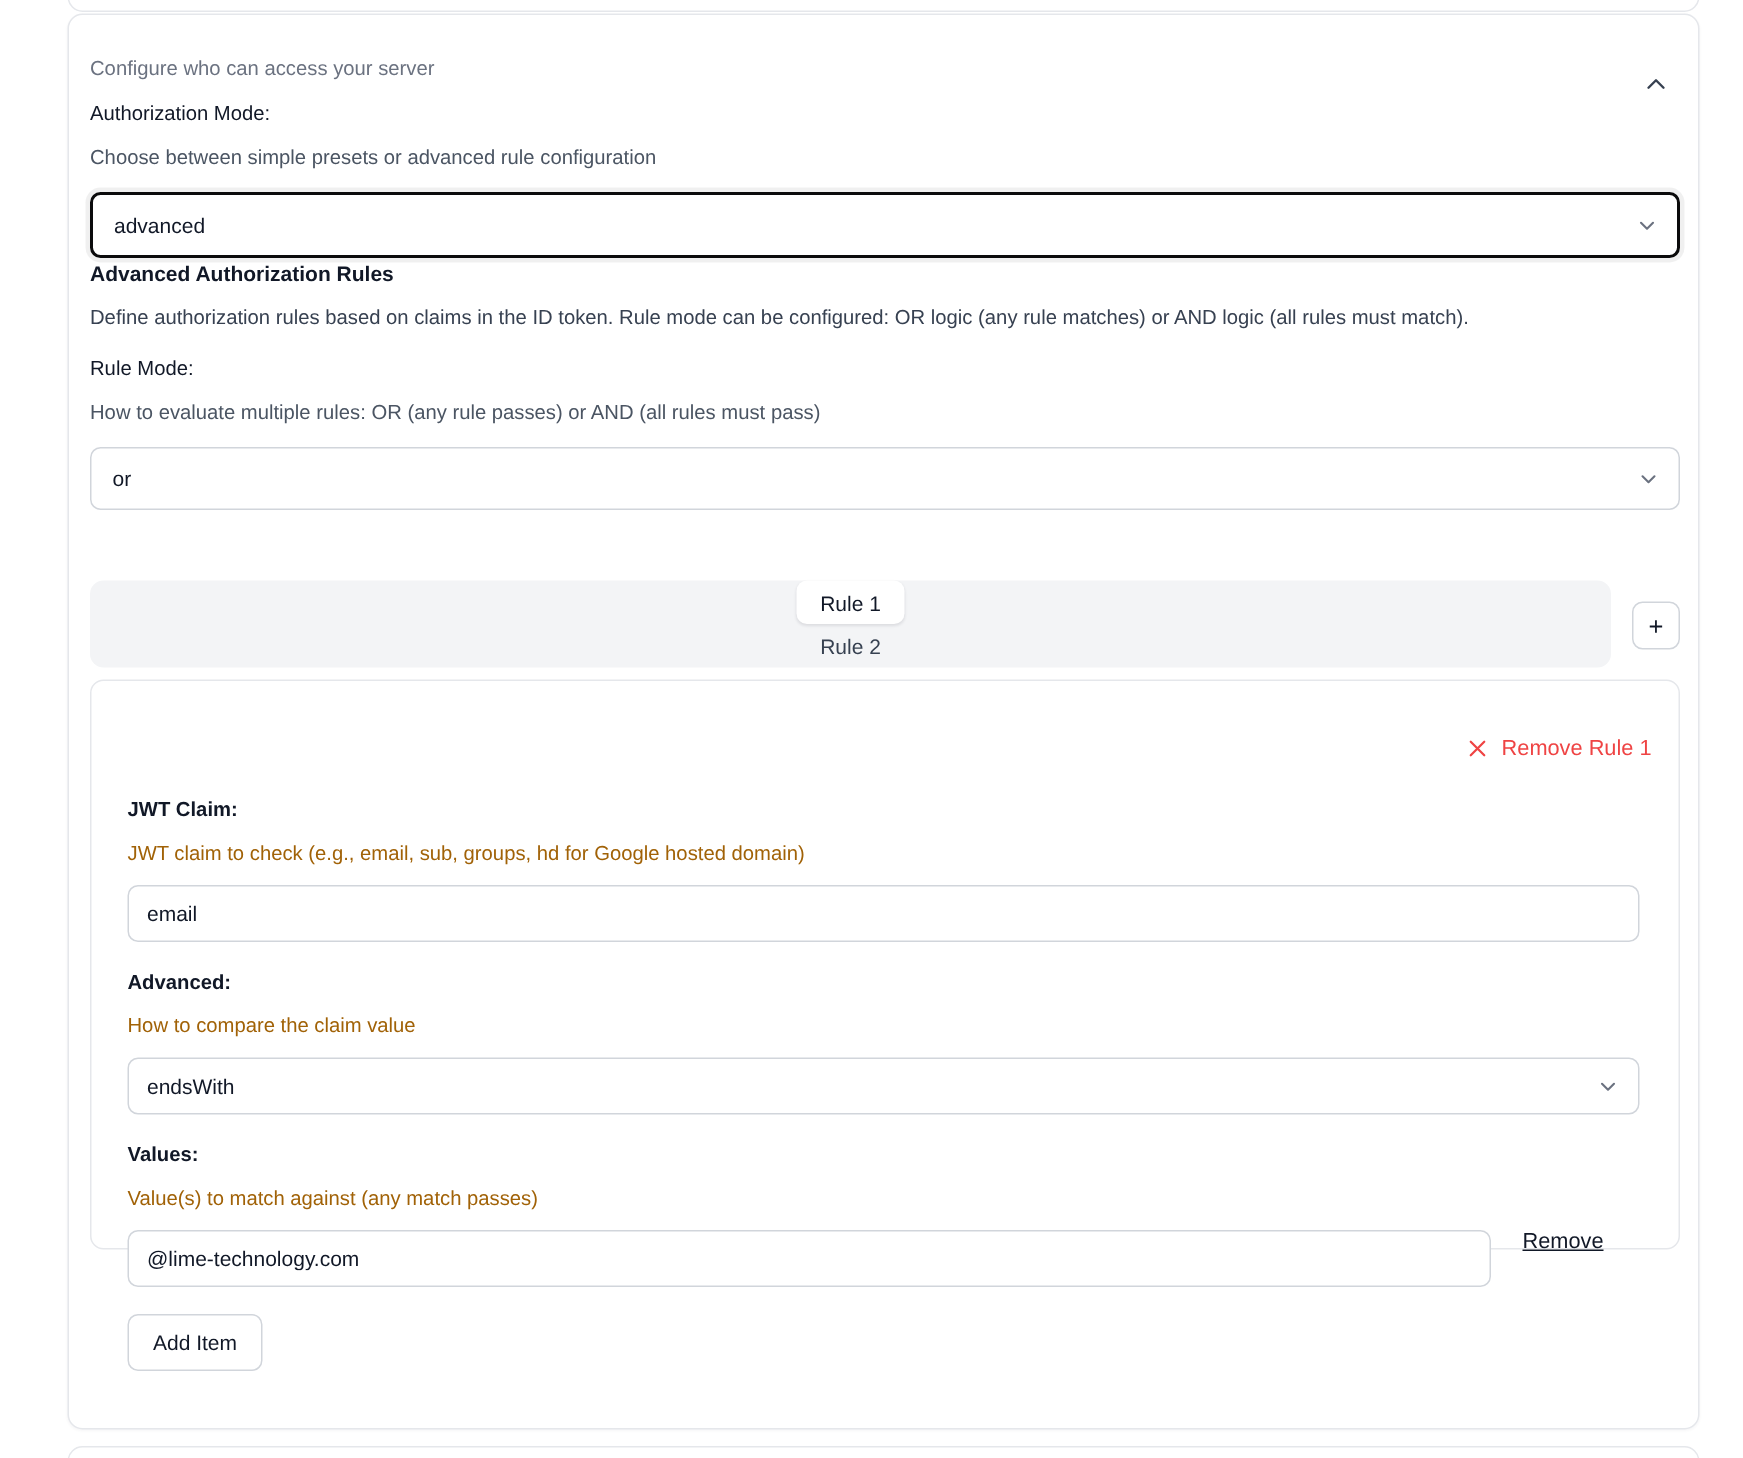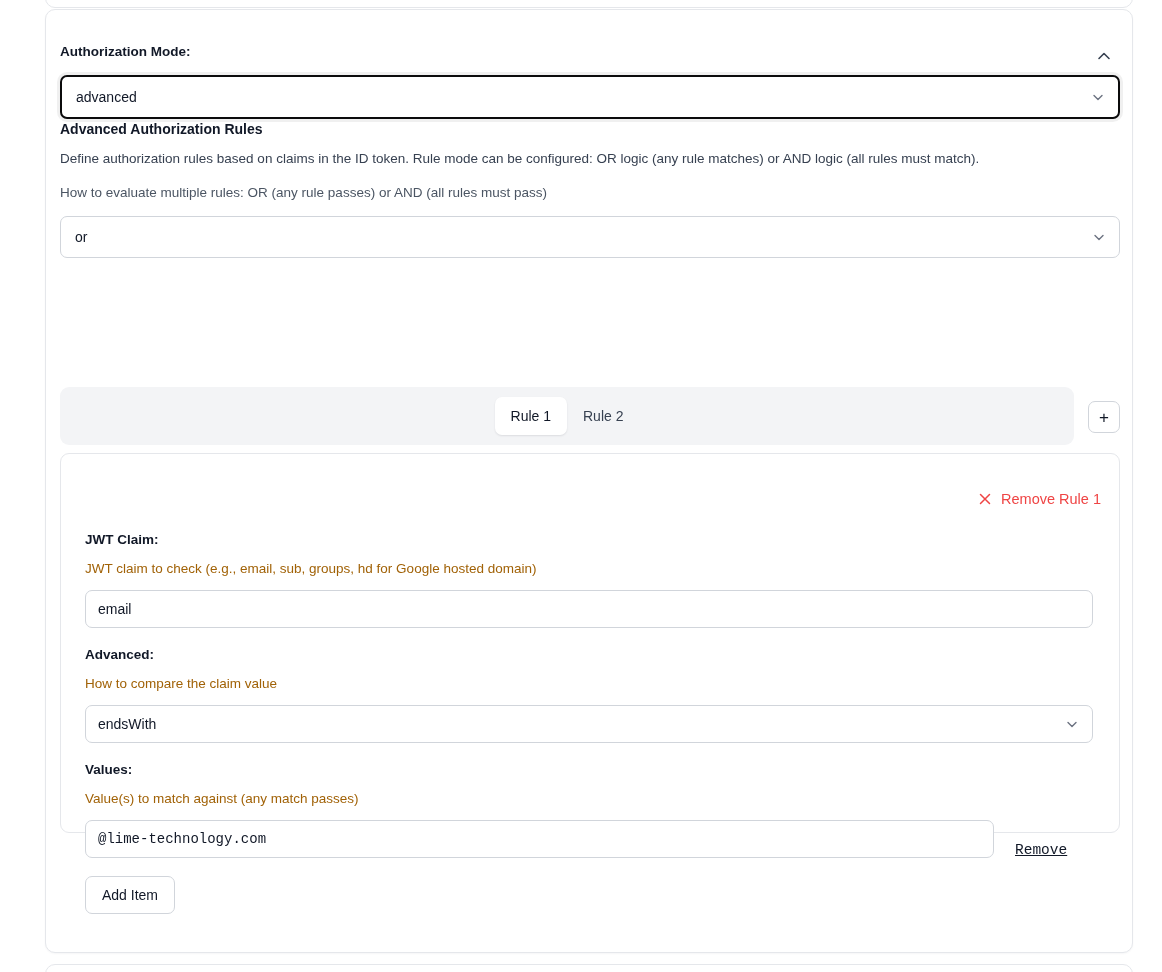--- a/index.html
+++ b/index.html
@@ -75,21 +75,21 @@
     right: 18px;
     top: 36px;
     width: 20px;
     height: 20px;
     cursor: pointer;
   }
   .collapse-chevron svg { display: block; }
 
   .label-strong {
     font-size: 13.5px;
-    font-weight: bold;
+    font-weight: normal;
     color: #111827;
   }
   .help-text {
     font-size: 13.5px;
     color: #4b5563;
   }
 
   .select-box {
     position: relative;
     width: 1060px;
@@ -142,20 +142,21 @@
     left: 0;
     top: 0;
     width: 1014px;
     height: 58px;
     background: #f3f4f6;
     border-radius: 9px;
     display: flex;
     align-items: center;
     justify-content: center;
     gap: 0px;
+    flex-direction: column;
   }
   .tab {
     height: 38px;
     min-width: 72px;
     padding: 0 16px;
     display: flex;
     align-items: center;
     justify-content: center;
     font-size: 14px;
     color: #374151;
@@ -261,23 +262,22 @@
     display: flex;
     align-items: center;
     padding: 0 30px 0 12px;
     font-size: 14px;
     color: #111827;
     cursor: pointer;
   }
 
   .values-row {
     display: flex;
-    align-items: flex-end;
+    align-items: flex-start;
     gap: 21px;
-    font-family: Liberation Mono, monospace;
   }
   .values-input {
     width: 909px;
     height: 38px;
     border: 1px solid #d1d5db;
     border-radius: 7px;
     background: #ffffff;
     padding: 0 12px;
     font-size: 14px;
     color: #111827;
@@ -305,47 +305,50 @@
   .mt14 { margin-top: 14px; }
 </style>
 </head>
 <body>
 
 <div class="panel-stub"></div>
 
 <div class="card">
   <div class="card-inner">
 
+    <div class="card-subtitle">Configure who can access your server</div>
 
     <div class="collapse-chevron">
       <svg width="20" height="20" viewBox="0 0 20 20" fill="none" aria-hidden="true">
         <path d="M5 12.5L10 7.5L15 12.5" stroke="#374151" stroke-width="1.6" stroke-linecap="round" stroke-linejoin="round"></path>
       </svg>
     </div>
 
     <div style="margin-top:15px">
       <div class="label-strong">Authorization Mode:</div>
+      <div class="help-text mt14">Choose between simple presets or advanced rule configuration</div>
 
       <div style="margin-top:16px">
         <div class="select-box focused">
           <span>advanced</span>
           <span class="select-caret">
             <svg width="16" height="16" viewBox="0 0 16 16" fill="none" aria-hidden="true">
               <path d="M4 6.5L8 10.5L12 6.5" stroke="#6b7280" stroke-width="1.4" stroke-linecap="round" stroke-linejoin="round"></path>
             </svg>
           </span>
         </div>
       </div>
 
       <div style="margin-top:2px">
         <div class="section-heading">Advanced Authorization Rules</div>
         <div class="section-desc mt14">Define authorization rules based on claims in the ID token. Rule mode can be configured: OR logic (any rule matches) or AND logic (all rules must match).</div>
       </div>
 
       <div style="margin-top:19px">
+        <div class="label-strong">Rule Mode:</div>
         <div class="help-text mt14">How to evaluate multiple rules: OR (any rule passes) or AND (all rules must pass)</div>
         <div style="margin-top:16px">
           <div class="select-box">
             <span>or</span>
             <span class="select-caret">
               <svg width="16" height="16" viewBox="0 0 16 16" fill="none" aria-hidden="true">
                 <path d="M4 6.5L8 10.5L12 6.5" stroke="#6b7280" stroke-width="1.4" stroke-linecap="round" stroke-linejoin="round"></path>
               </svg>
             </span>
           </div>

